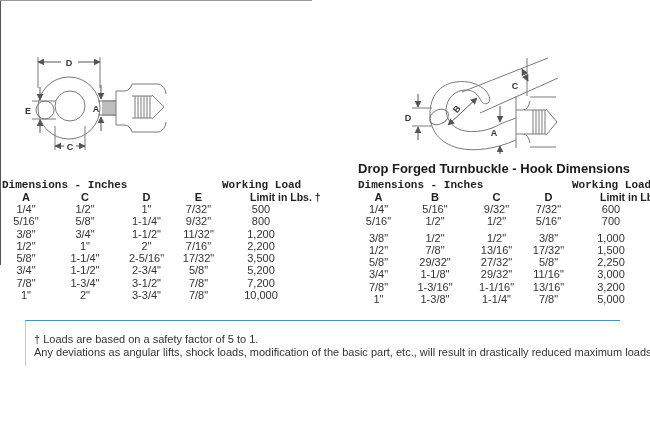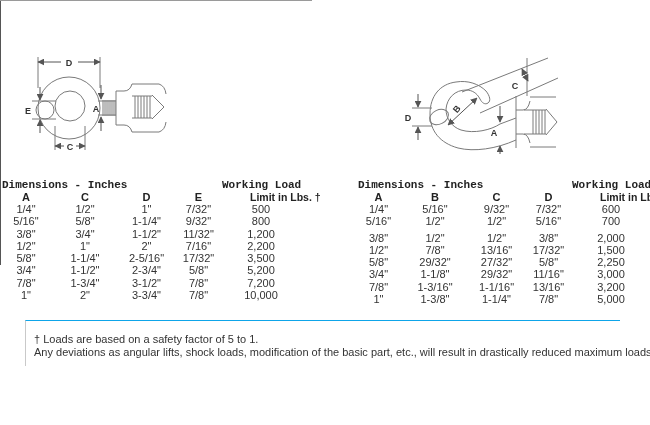--- a/index.html
+++ b/index.html
@@ -207,20 +207,21 @@
         <div class="cell">7,200</div>
         <div class="cell">1"</div>
         <div class="cell">2"</div>
         <div class="cell">3-3/4"</div>
         <div class="cell">7/8"</div>
         <div class="cell">10,000</div>
       </div>
   </div>
 
   <div id="hook-section" class="section">
+    <div class="tbl-title">Drop Forged Turnbuckle - Hook Dimensions</div>
     <div class="hdr1">
       <span class="dims-label">Dimensions - Inches</span>
       <span class="wl-label">Working Load</span>
     </div>
     <div class="dim-grid hdr2">
       <div class="hcell">A</div>
       <div class="hcell">B</div>
       <div class="hcell">C</div>
       <div class="hcell">D</div>
       <div class="hcell wl-limit">Limit in Lbs. †</div>
@@ -233,21 +234,21 @@
         <div class="cell">600</div>
         <div class="cell">5/16"</div>
         <div class="cell">1/2"</div>
         <div class="cell">1/2"</div>
         <div class="cell">5/16"</div>
         <div class="cell">700</div>
         <div class="cell gap-above">3/8"</div>
         <div class="cell gap-above">1/2"</div>
         <div class="cell gap-above">1/2"</div>
         <div class="cell gap-above">3/8"</div>
-        <div class="cell gap-above">2,000</div>
+        <div class="cell gap-above">1,000</div>
         <div class="cell">1/2"</div>
         <div class="cell">7/8"</div>
         <div class="cell">13/16"</div>
         <div class="cell">17/32"</div>
         <div class="cell">1,500</div>
         <div class="cell">5/8"</div>
         <div class="cell">29/32"</div>
         <div class="cell">27/32"</div>
         <div class="cell">5/8"</div>
         <div class="cell">2,250</div>

